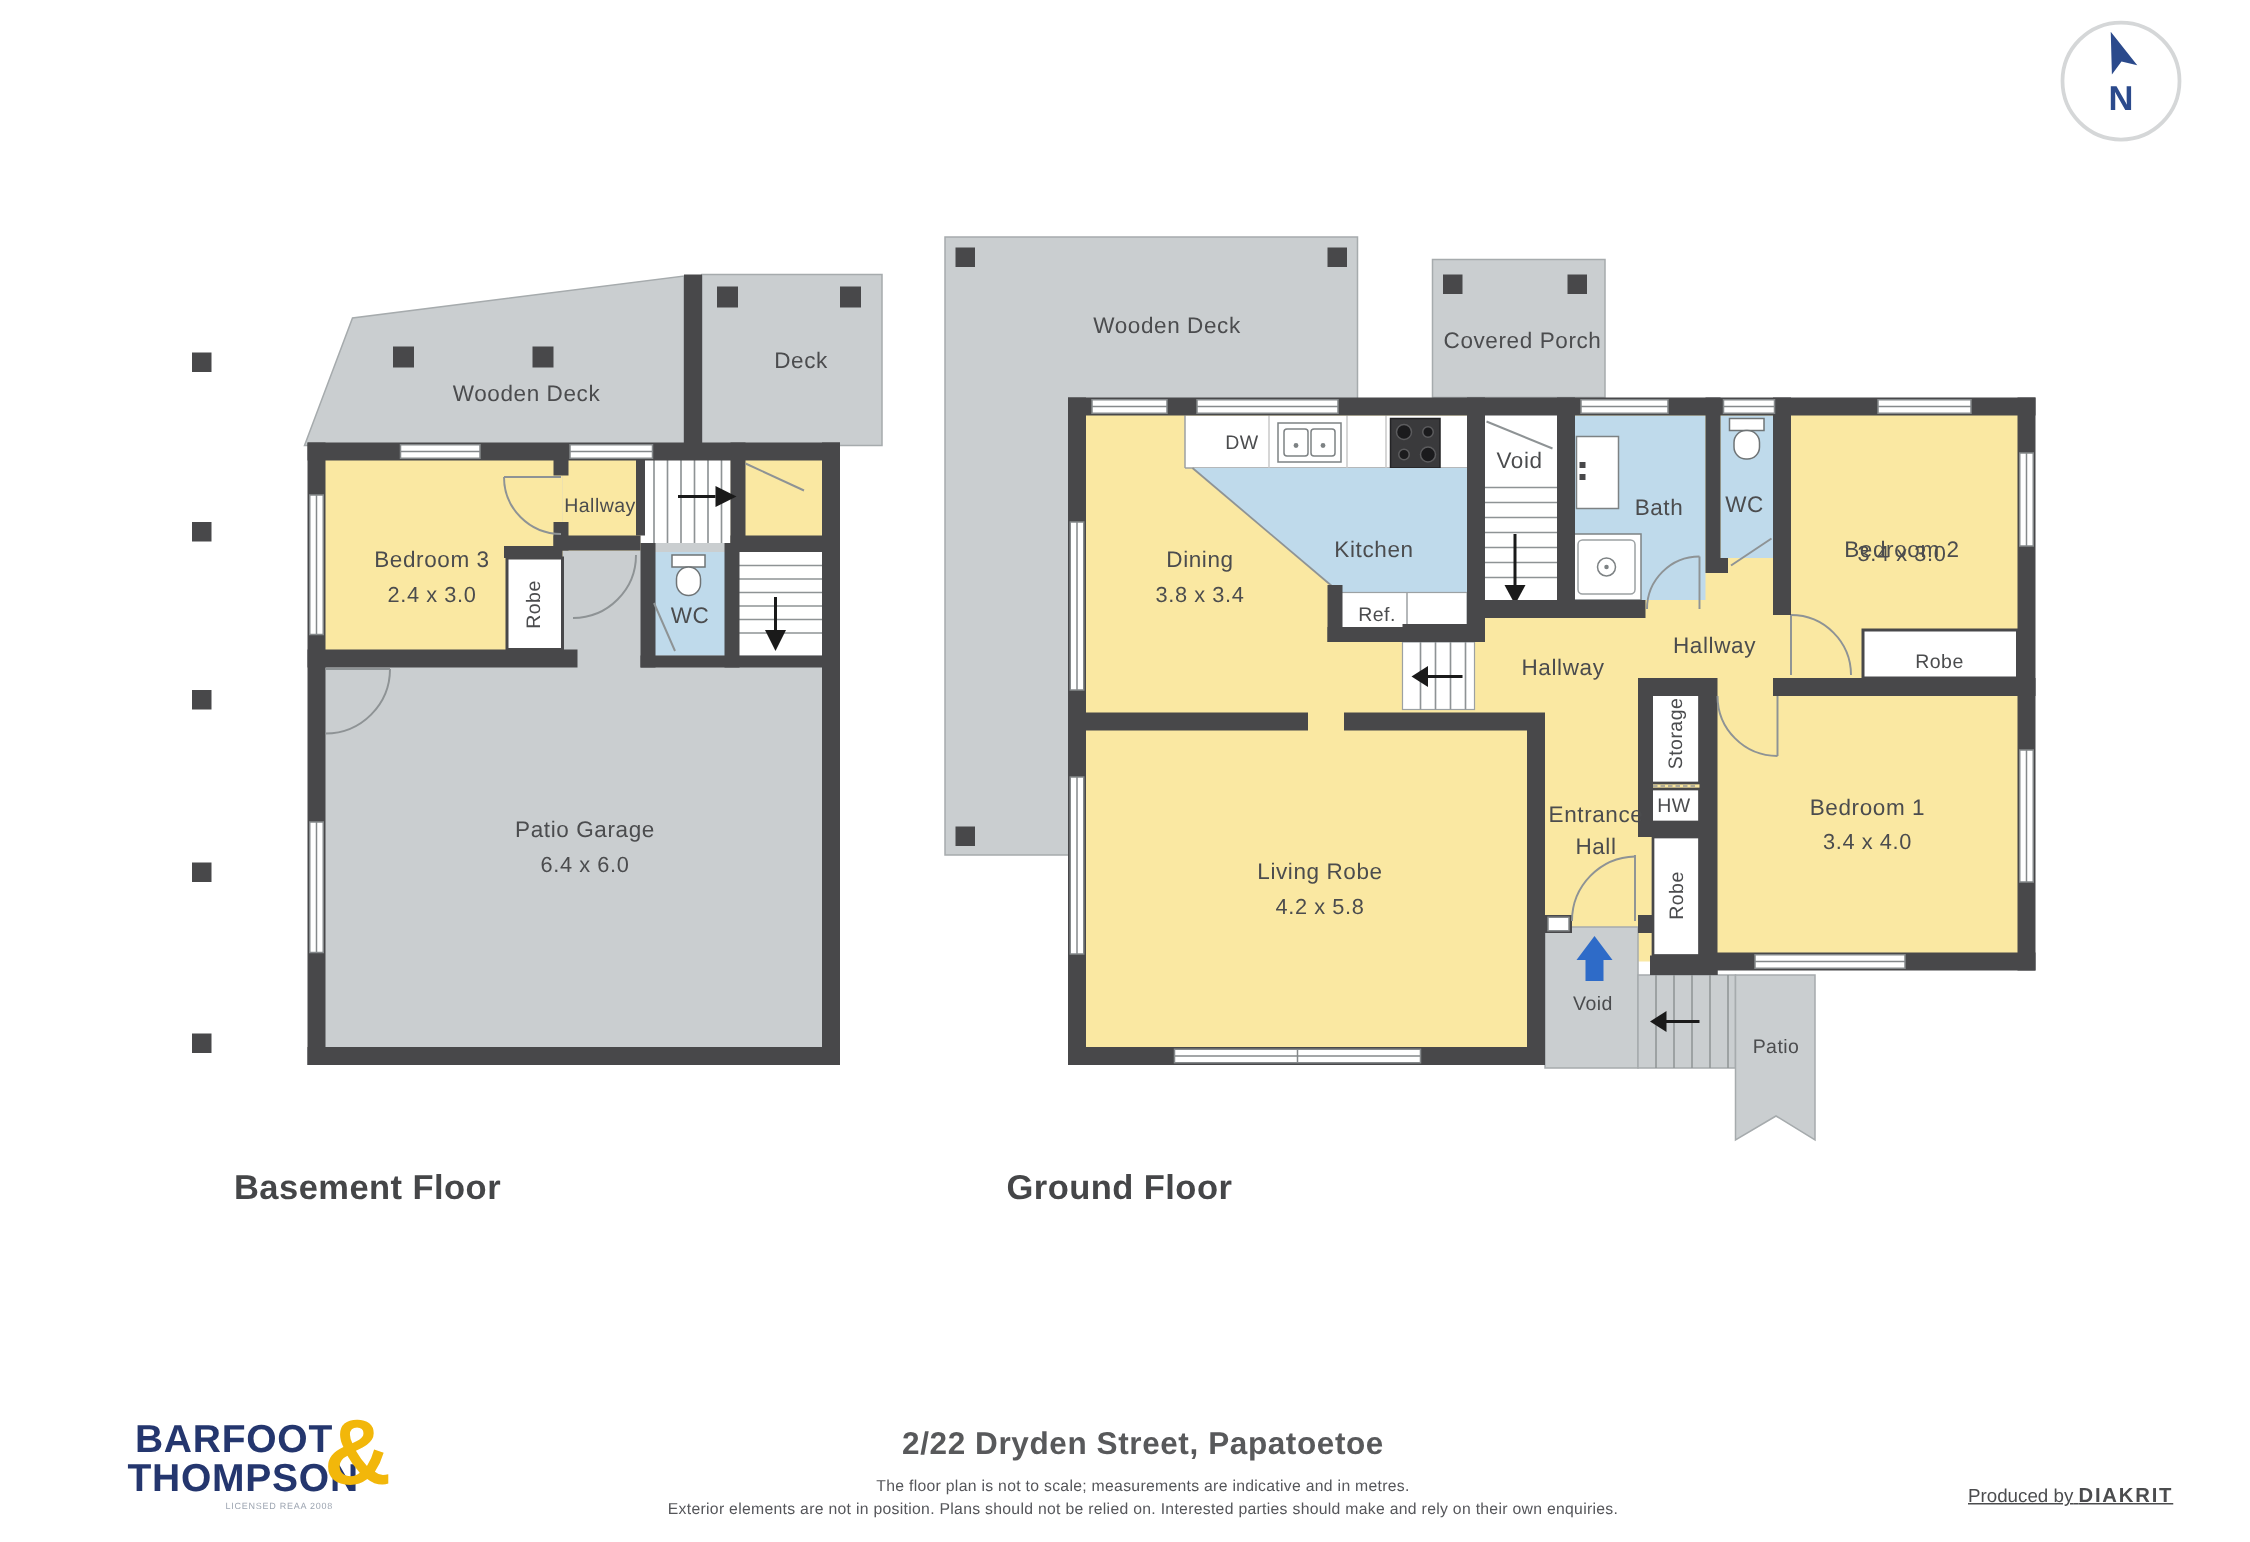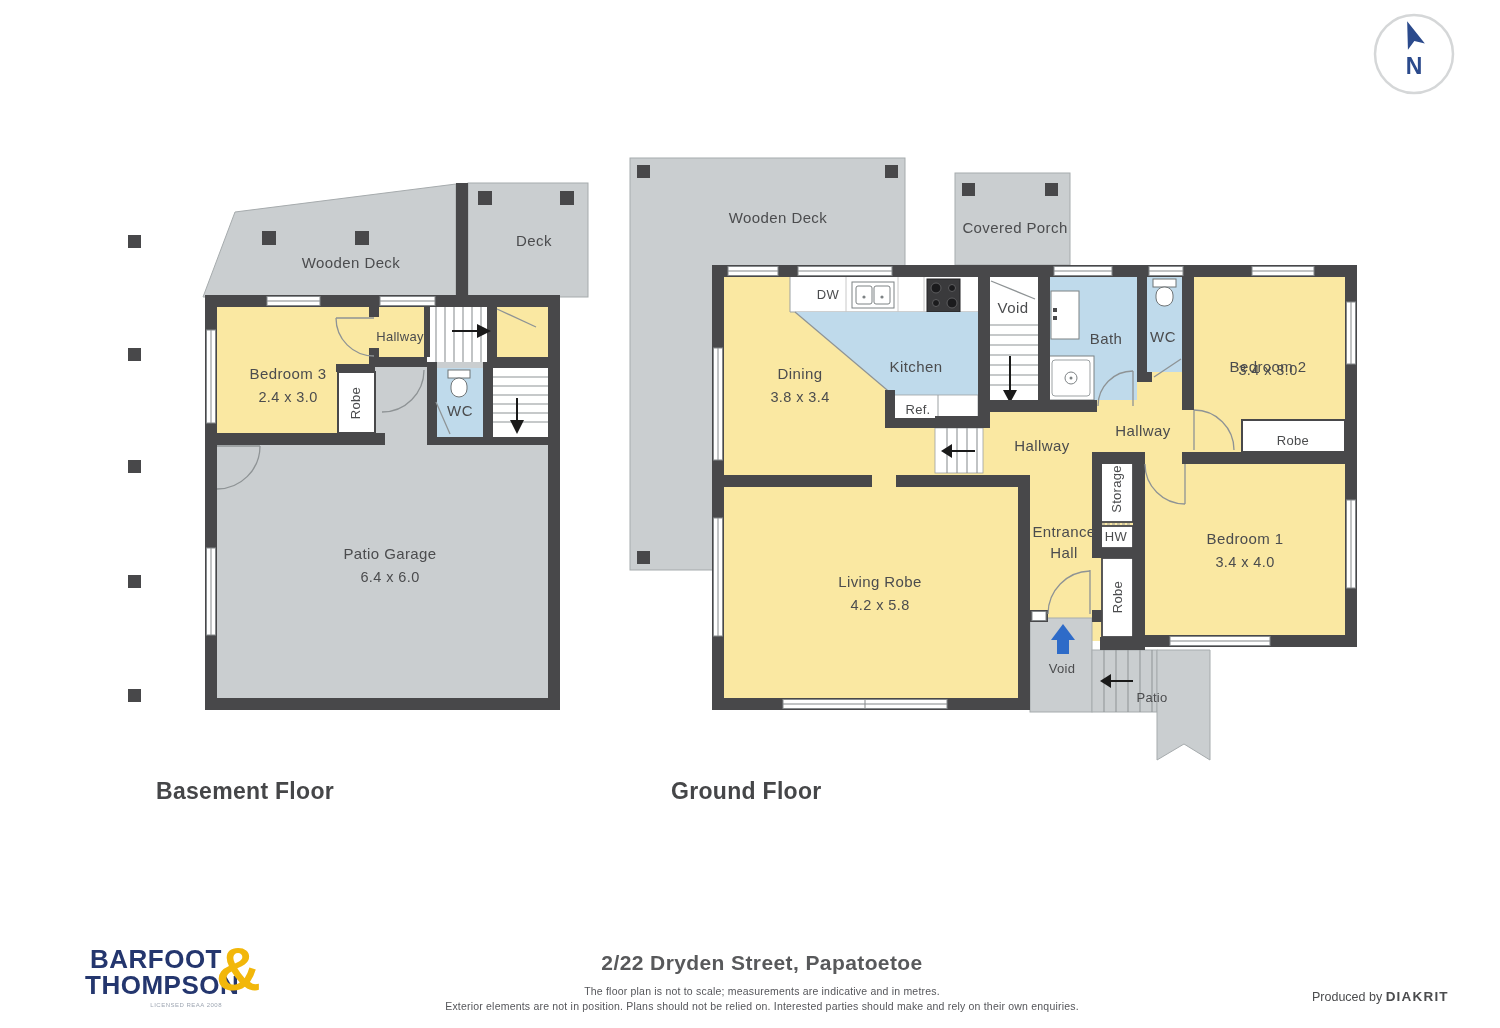--- a/index.html
+++ b/index.html
@@ -9,21 +9,21 @@
   .lbl{position:absolute;transform:translate(-50%,-50%);font-size:15px;color:#4b4c4e;
        white-space:nowrap;letter-spacing:.4px;text-align:center;line-height:22px;}
   .lbl.dim{font-size:14.5px;}
   .lbl.sm{font-size:13px;letter-spacing:.3px;}
   .lbl.rot{transform:translate(-50%,-50%) rotate(-90deg);}
   .lbl.wrap{white-space:normal;width:88px;line-height:21px;}
   .floor-title{position:absolute;font-size:23px;font-weight:700;color:#454648;letter-spacing:.3px;margin-left:28px;}
   .address{position:absolute;left:762px;top:951px;transform:translateX(-50%);
            font-size:21px;font-weight:700;color:#58595b;letter-spacing:.4px;}
   .disc{position:absolute;left:762px;transform:translateX(-50%);font-size:10.5px;color:#55565a;letter-spacing:.2px;}
-  .produced{position:absolute;left:1312px;top:989px;font-size:12.5px;color:#4b4c4e;}
+  .produced{position:absolute;left:1312px;top:989px;font-size:12.5px;color:#4b4c4e;text-decoration:underline;}
   .produced b{font-size:13.5px;letter-spacing:1.2px;font-weight:700;}
   .logo{position:absolute;left:85px;top:946px;width:178px;height:66px;}
   .logo .names{position:absolute;left:0;top:0;width:137px;text-align:right;
                font-weight:800;color:#24366e;font-size:26px;line-height:26px;letter-spacing:.5px;}
   .logo .amp{position:absolute;left:131px;top:-8px;font-size:62px;line-height:62px;
              font-weight:700;color:#f2b70a;}
   .logo .lic{position:absolute;left:0;top:56px;width:137px;text-align:right;
              font-size:6px;color:#9ea6b2;letter-spacing:.5px;}
   .compass-n{position:absolute;left:1414px;top:66px;transform:translate(-50%,-50%);
              font-size:23px;font-weight:800;color:#2b4a8c;}
@@ -342,28 +342,28 @@
   <div class="lbl" style="left:1013px;top:308px">Void</div>
   <div class="lbl" style="left:1106px;top:339px">Bath</div>
   <div class="lbl" style="left:1163px;top:337px">WC</div>
   <div class="lbl" style="left:1268px;top:367px">Bedroom 2</div>
   <div class="lbl dim" style="left:1268px;top:370px">3.4 x 3.0</div>
   <div class="lbl sm" style="left:1293px;top:441px">Robe</div>
   <div class="lbl" style="left:1042px;top:446px">Hallway</div>
   <div class="lbl" style="left:1143px;top:431px">Hallway</div>
   <div class="lbl sm rot" style="left:1117px;top:489px">Storage</div>
   <div class="lbl sm" style="left:1116px;top:537px">HW</div>
-  <div class="lbl wrap" style="left:1064px;top:542px">Entrance Hall</div>
+  <div class="lbl wrap" style="left:1064px;top:554px">Entrance Hall</div>
   <div class="lbl sm rot" style="left:1118px;top:597px">Robe</div>
   <div class="lbl" style="left:1245px;top:539px">Bedroom 1</div>
   <div class="lbl dim" style="left:1245px;top:562px">3.4 x 4.0</div>
   <div class="lbl" style="left:880px;top:582px">Living Robe</div>
   <div class="lbl dim" style="left:880px;top:605px">4.2 x 5.8</div>
   <div class="lbl sm" style="left:1062px;top:669px">Void</div>
-  <div class="lbl sm" style="left:1152px;top:698px">Patio</div>
+  <div class="lbl sm" style="left:1184px;top:698px">Patio</div>
 
   <div class="floor-title" style="left:128px;top:778px">Basement Floor</div>
   <div class="floor-title" style="left:643px;top:778px">Ground Floor</div>
 
   <div class="compass-n">N</div>
 
   <div class="address">2/22 Dryden Street, Papatoetoe</div>
   <div class="disc" style="top:985px">The floor plan is not to scale; measurements are indicative and in metres.</div>
   <div class="disc" style="top:1000px">Exterior elements are not in position. Plans should not be relied on. Interested parties should make and rely on their own enquiries.</div>
   <div class="produced"><span>Produced by</span> <b>DIAKRIT</b></div>

